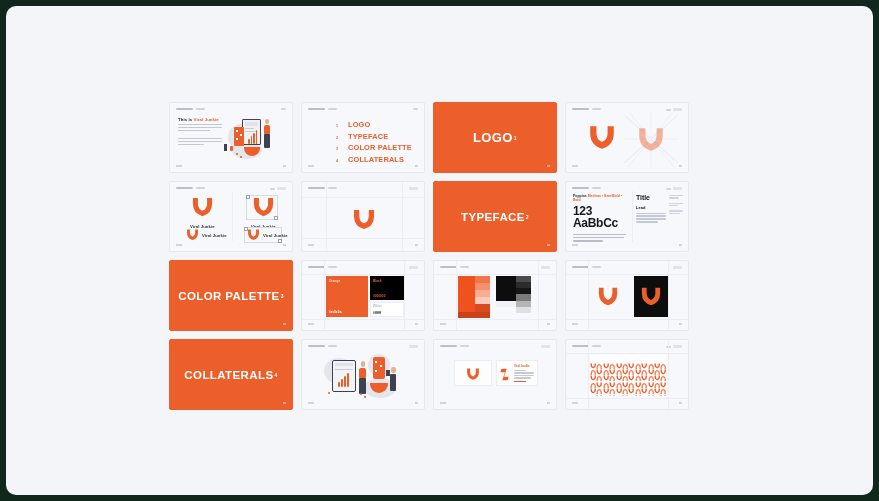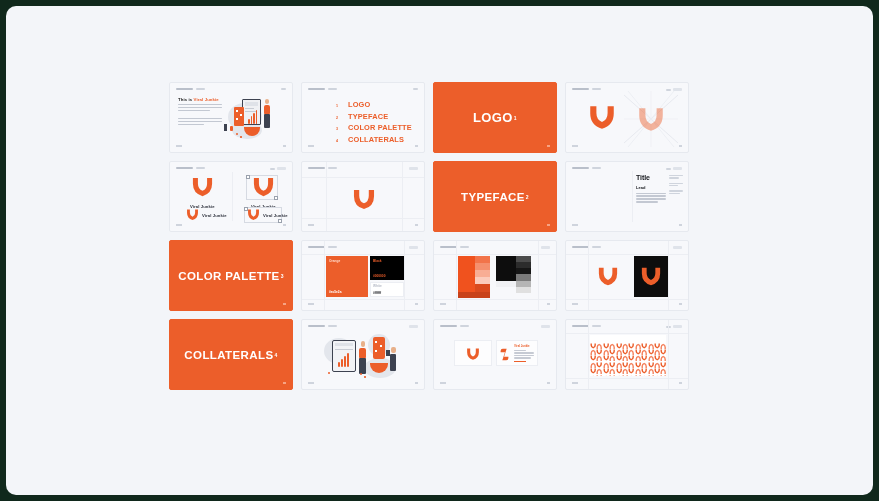--- a/index.html
+++ b/index.html
@@ -12,21 +12,21 @@
   #frame {
     position: absolute;
     left: 6px; top: 6px;
     width: 867px; height: 489px;
     background: #f3f5f9;
     border-radius: 10px;
     overflow: hidden;
   }
   #grid {
     position: absolute;
-    left: 163px; top: 76px;
+    left: 163px; top: 96px;
     width: 562px; height: 331px;
     display: grid;
     grid-template-columns: repeat(4, 124px);
     grid-template-rows: repeat(4, 71px);
     column-gap: 22px;
     row-gap: 15px;
     gap: 8px;
   }
   .slide {
     position: relative;
@@ -337,20 +337,33 @@
 
     <div class="slide">
       <div class="hdr">
           <i class="a"></i>
           <i class="b"></i>
         </div>
       <div class="hdr-r">
           <i></i>
           <i class="pill"></i>
         </div>
+      <div class="ty-left">
+        <div class="ty-fontname">
+          <b>Poppins</b>
+          <span>Medium • SemiBold • Bold</span>
+        </div>
+        <div class="ty-123">123</div>
+        <div class="ty-abc">AaBbCc</div>
+        <div class="ty-glyphs">
+          <span style="width:96%"></span>
+            <span style="width:92%"></span>
+            <span style="width:55%"></span>
+        </div>
+      </div>
       <div style="position:absolute;left:66px;top:9px;bottom:9px;width:1px;background:#eceef3;"></div>
       <div class="ty-right">
         <div class="ty-title">Title</div>
         <div class="ty-lead">Lead</div>
         <div class="ty-para">
           <span style="width:100%"></span>
             <span style="width:100%"></span>
             <span style="width:100%"></span>
             <span style="width:72%"></span>
         </div>

